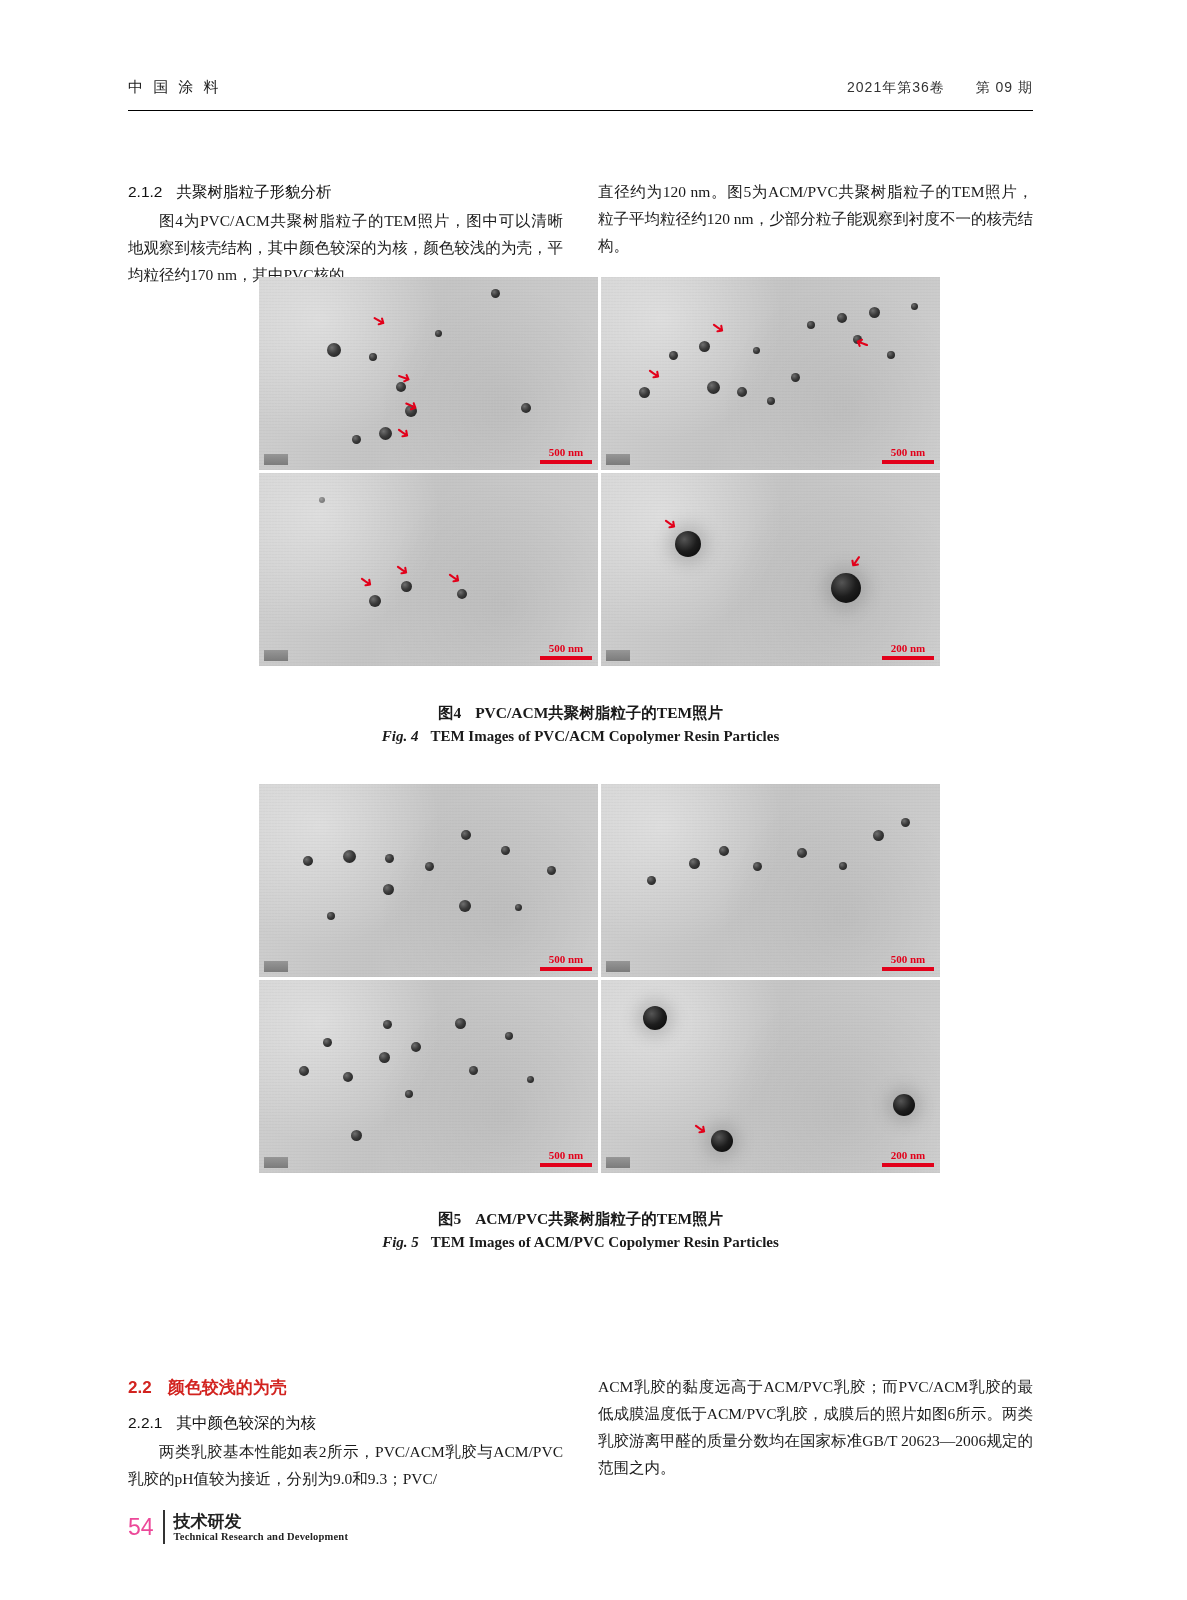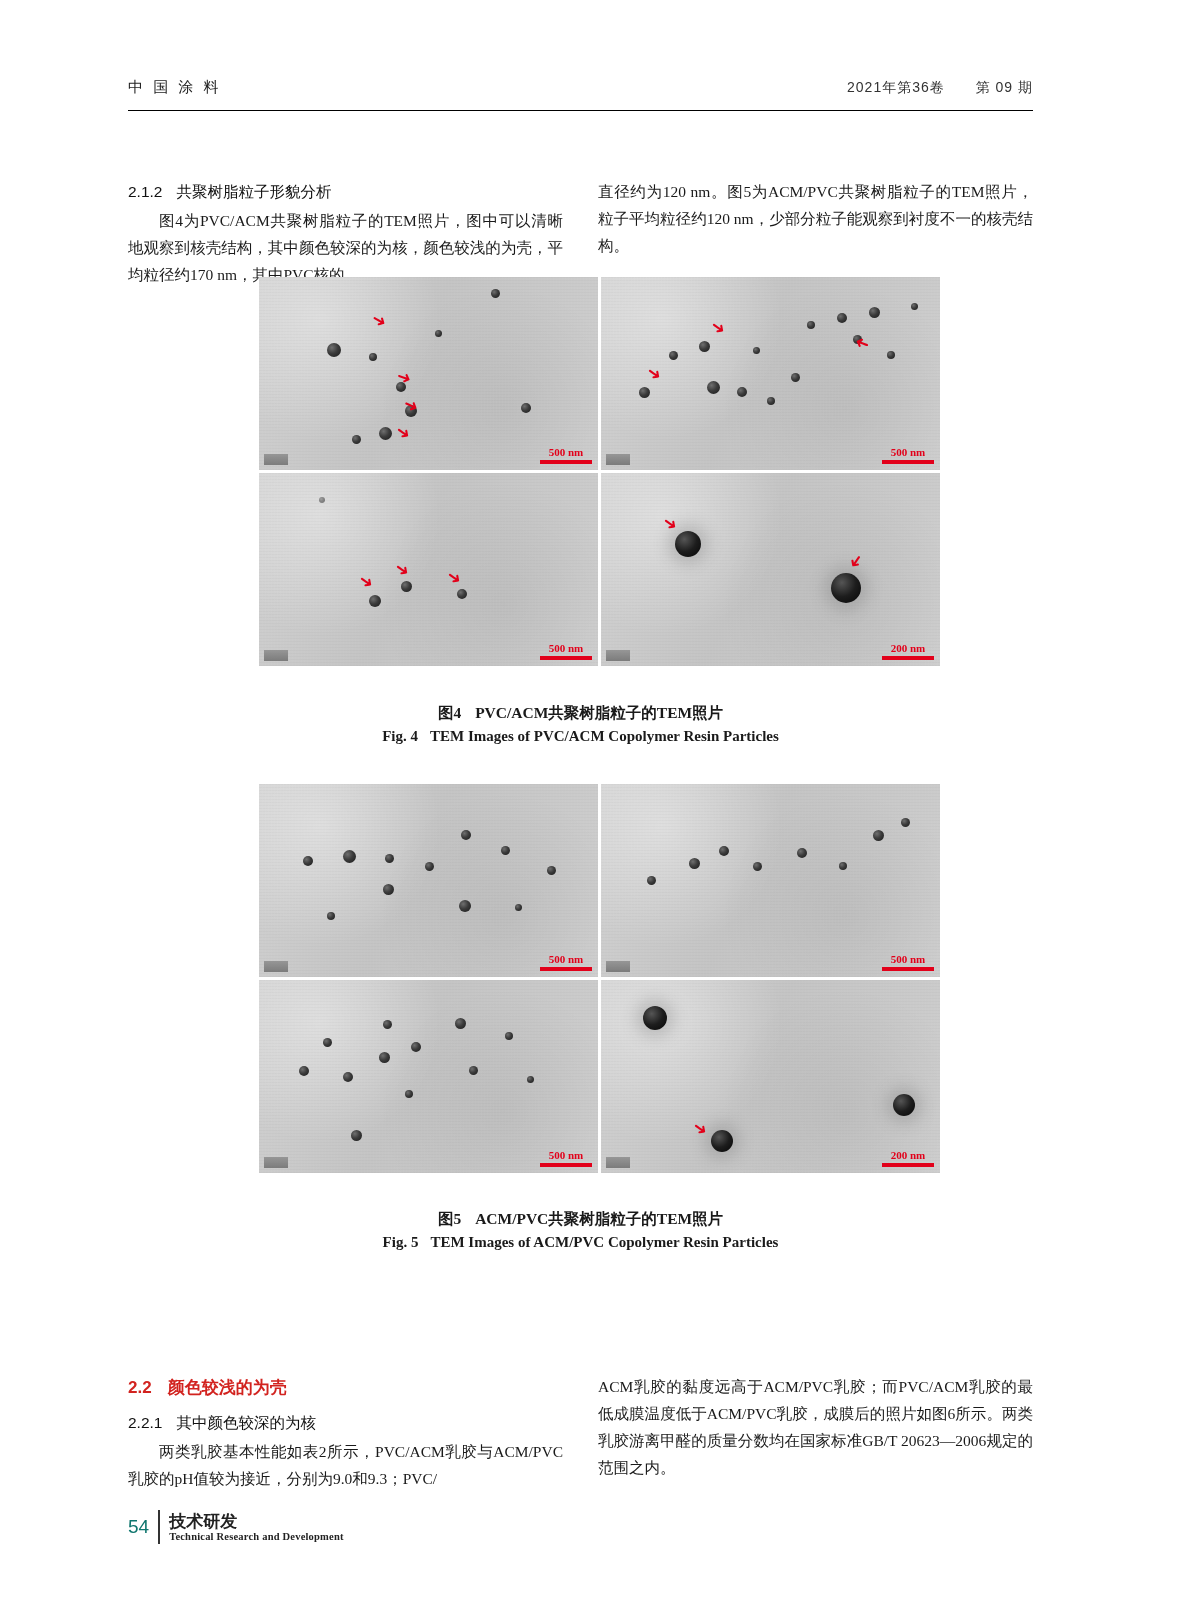--- a/index.html
+++ b/index.html
@@ -102,34 +102,34 @@
     background:linear-gradient(180deg,#8d8d8d,#6e6e6e);
     opacity:.85;
   }
   .cap{
     position:absolute;width:905px;left:0;text-align:center;
     font-family:"Liberation Serif", serif;font-weight:bold;
   }
   .cap .cn{font-size:15.5px;}
   .cap .cn .lbl{margin-right:14px;text-align:center;}
   .cap .en{font-size:15px;margin-top:4px;}
-  .cap .en .lbl{margin-right:12px;}
+  .cap .en .lbl{margin-right:12px;font-style:italic;}
   
   .sec-red{
     font-family:"Liberation Sans", sans-serif;
     font-size:17px;color:#d2231f;font-weight:bold;
   }
   .sec-red .num{color:#d2231f;margin-right:16px;}
   
   .footer{
     position:absolute;left:128px;bottom:56px;display:flex;align-items:center;
   }
   .footer .pnum{
     font-family:"Liberation Sans", sans-serif;
-    font-size:19px;color:#0f766e;margin-right:9px;
+    font-size:23px;color:#ec4899;margin-right:9px;
   }
   .footer .divider{
     width:2px;height:34px;background:#333;margin-right:9px;
   }
   .footer .f-cn{
     font-family:"Liberation Sans", sans-serif;
     font-size:17px;font-weight:bold;color:#222;line-height:1.15;
   }
   .footer .f-en{
     font-family:"Liberation Serif", serif;

